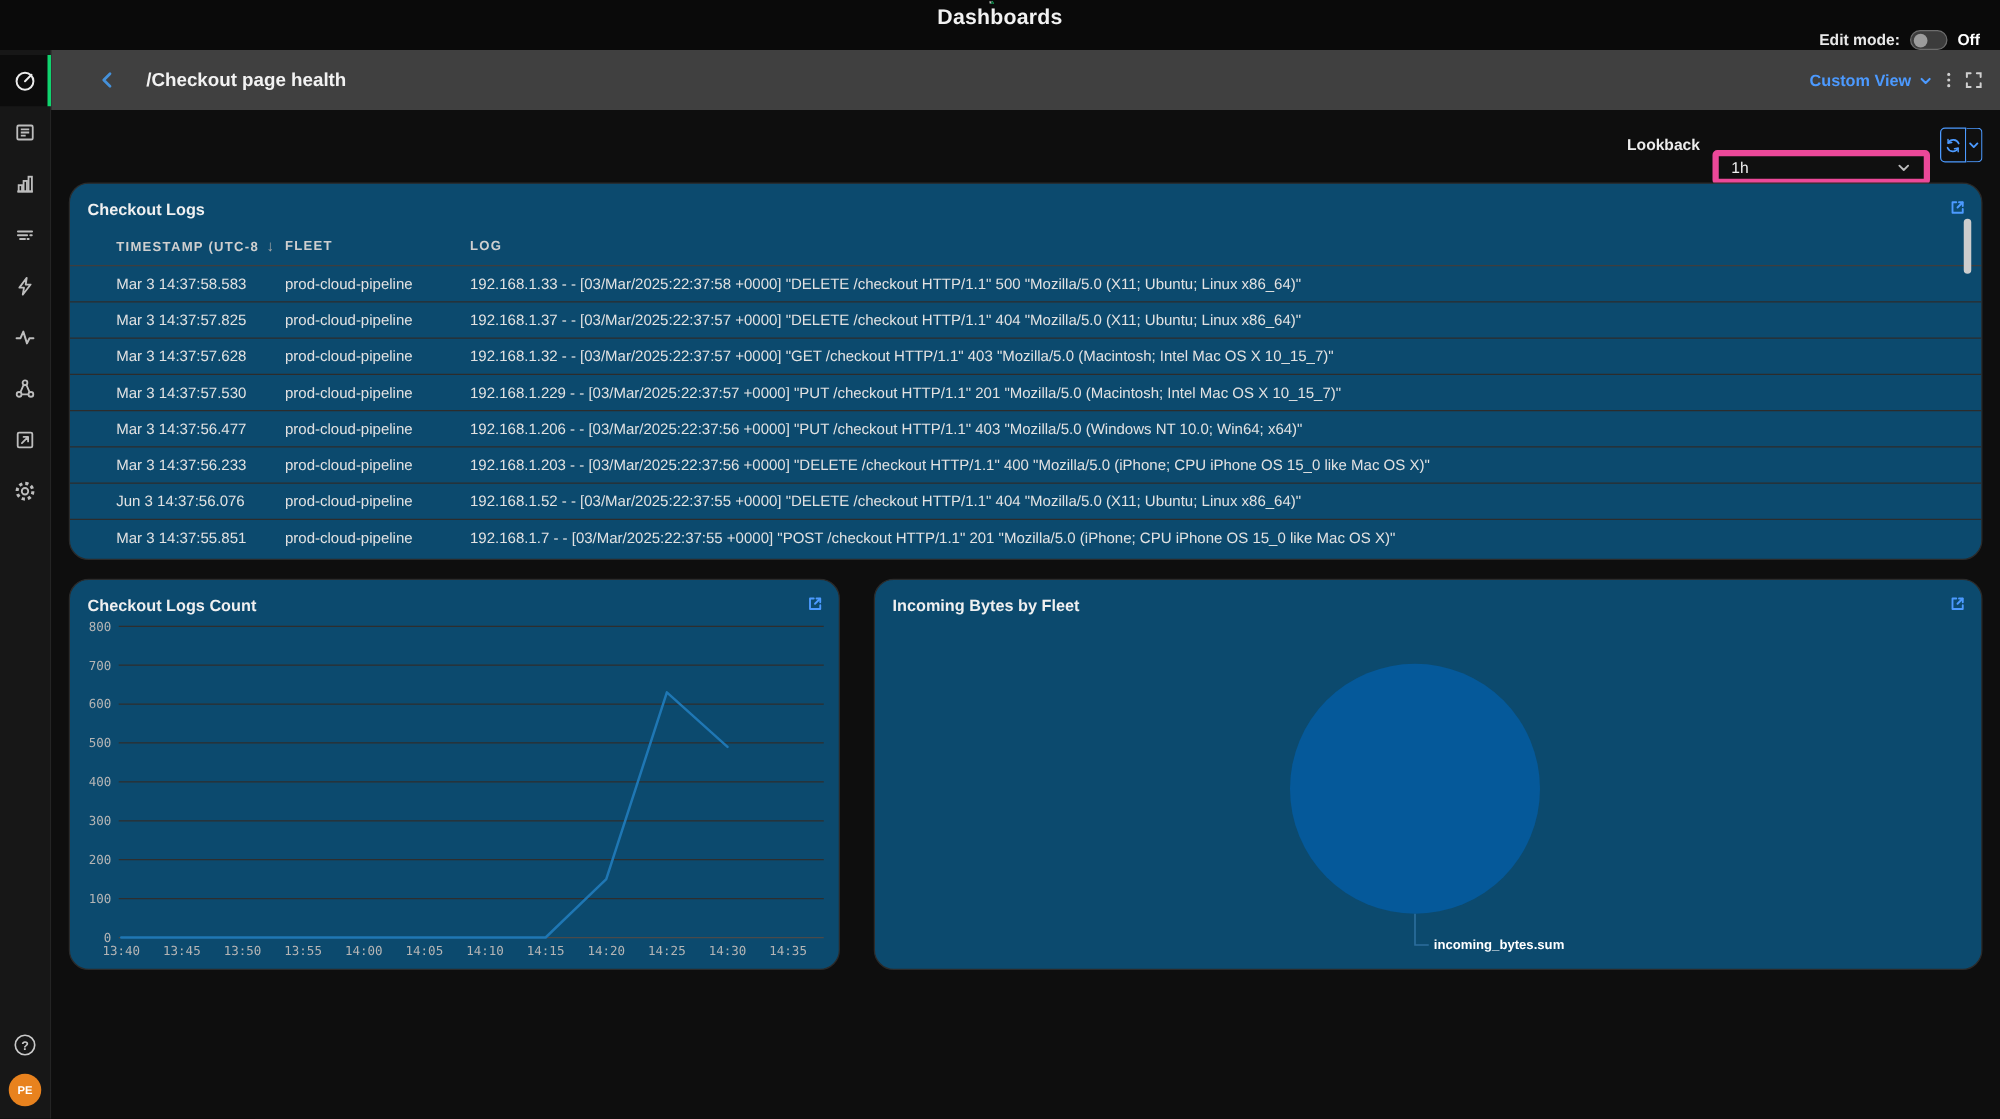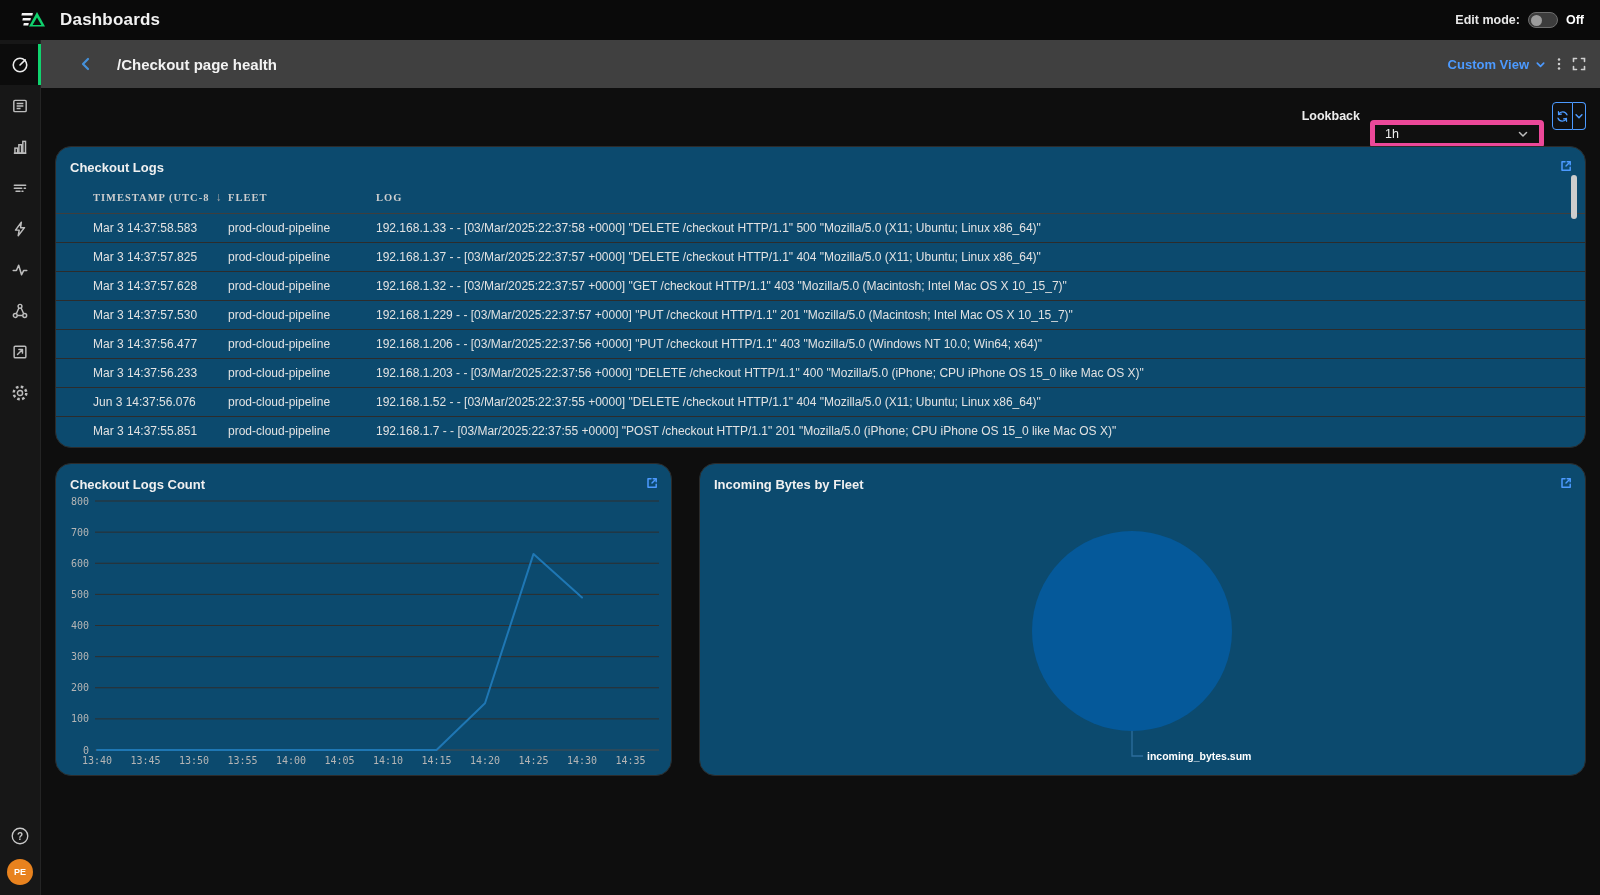--- a/index.html
+++ b/index.html
@@ -1,20 +1,20 @@
 <!DOCTYPE html>
 <html><head>
 <meta charset="utf-8">
 <style>
   * { margin:0; padding:0; box-sizing:border-box; }
   html,body { width:1600px; height:895px; overflow:hidden; background:#0e0e0e;
               font-family:"Liberation Sans", sans-serif; color:#e6e6e6; }
 
   
-  .topbar { height:40px; background:#0a0a0a; display:flex; align-items:center; padding:0 16px; }
+  .topbar { height:40px; background:#0a0a0a; display:flex; align-items:center; padding:0 16px;flex-direction:column; }
   .logo { width:30px; height:24px; margin-right:14px; }
   .app-title { font-size:17px; font-weight:700; color:#f2f2f2; letter-spacing:.2px; }
   .topbar-right { margin-left:auto; display:flex; align-items:center; gap:8px; }
   .edit-label { font-size:12.5px; font-weight:600; color:#e8e8e8; }
   .toggle { width:30px; height:16px; border-radius:9px; background:#3c3c3c; border:1px solid #6d6d6d;
             position:relative; cursor:pointer; }
   .toggle .knob { position:absolute; left:2px; top:1.5px; width:11px; height:11px; border-radius:50%;
                   background:#9c9c9c; }
   .edit-state { font-size:12.5px; font-weight:700; color:#ffffff; }
 
@@ -73,21 +73,21 @@
                 background:#cdcdcd; cursor:pointer; }
 
   table.logs { width:100%; border-collapse:collapse; table-layout:fixed; }
   table.logs th { text-align:left; font-size:10.5px; font-weight:700; letter-spacing:1px;
                   color:#cfcfcf; padding:6px 8px 8px 0; white-space:nowrap; }
   table.logs th:first-child { padding-left:37px; width:172px; }
   table.logs th.col-fleet { width:148px; }
   table.logs td { font-size:12px; color:#e2e2e2; padding:7px 8px 7px 0; white-space:nowrap;
                   overflow:hidden; border-top:1px solid #2c2c2c; }
   table.logs td:first-child { padding-left:37px; }
-  table.logs thead th { border-bottom:1px solid #3e3e3e;font-family:Liberation Serif, serif; }
+  table.logs thead th { border-bottom:1px solid #3e3e3e; }
   .sort-arrow { color:#a8a8a8; font-size:12px; margin-left:6px; letter-spacing:0; }
 
   .bottom-row { display:flex; gap:27px; margin-top:15px; }
   .line-panel { width:617px; height:313px; overflow:hidden; }
   .pie-panel { flex:1; height:313px; overflow:hidden; }
   .line-panel .panel-title, .pie-panel .panel-title { padding:13px 14px 0 14px; }
   .chart-svg { position:absolute; left:0; top:0; }
 </style>
 </head>
 <body>

